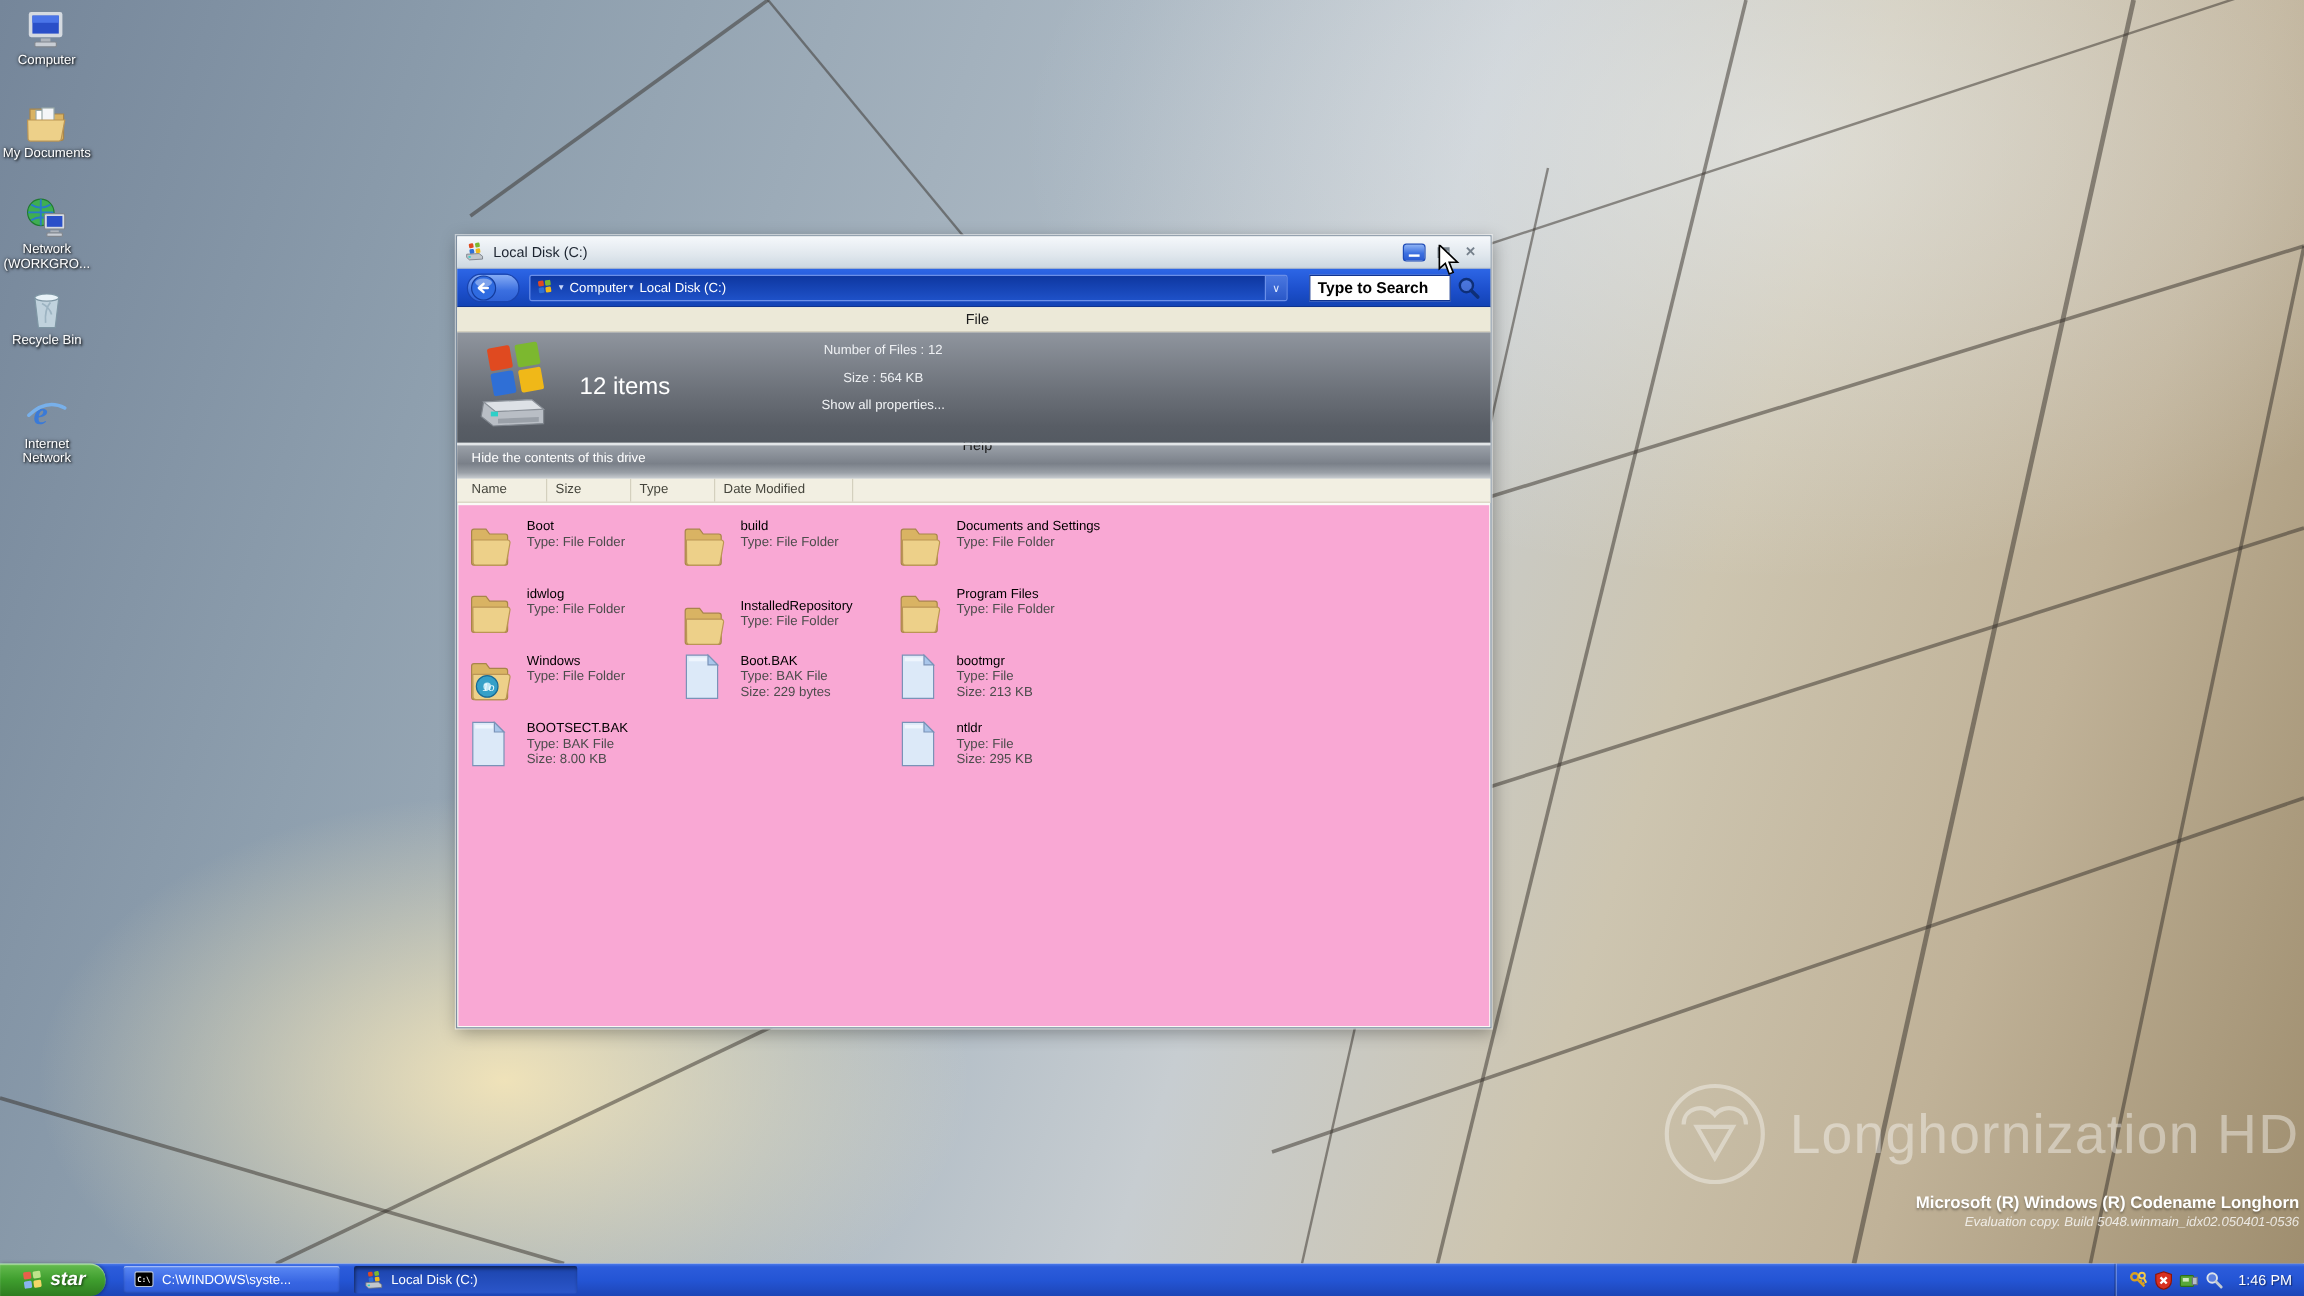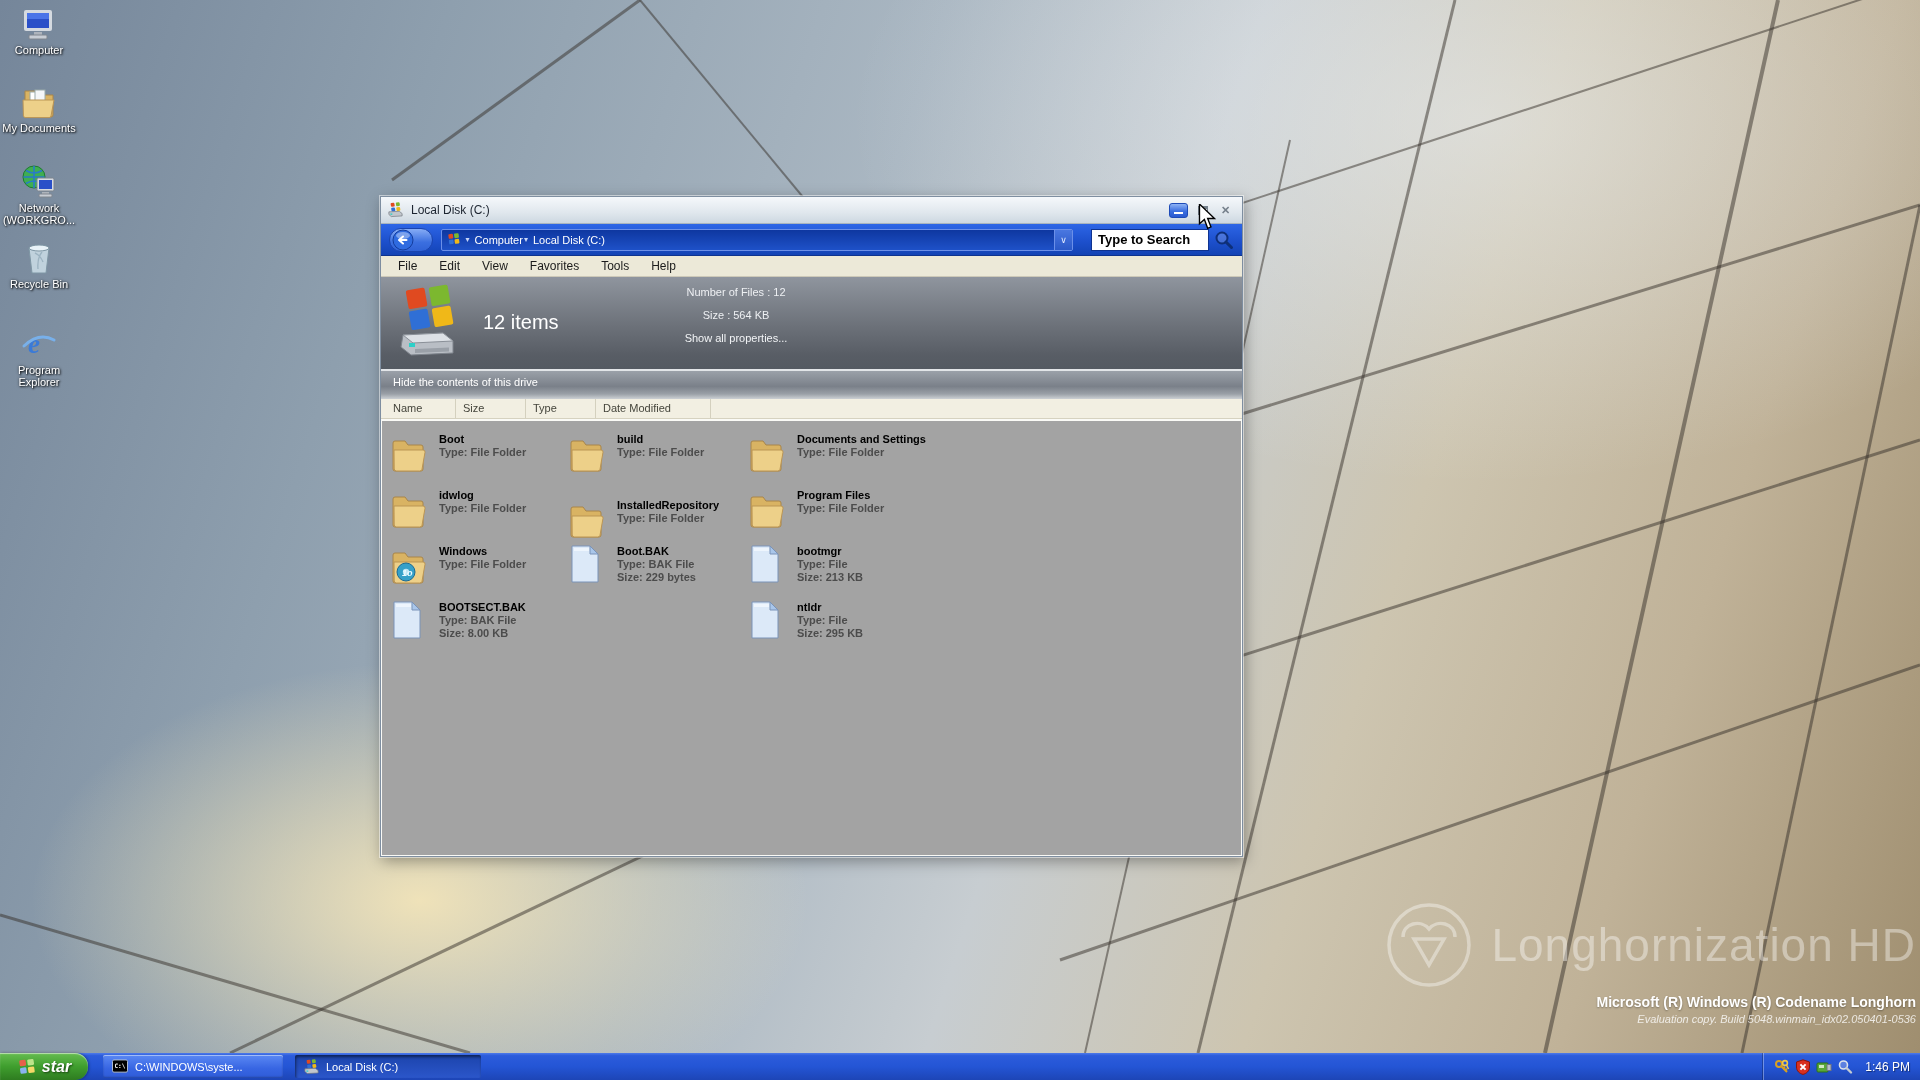--- a/index.html
+++ b/index.html
@@ -54,21 +54,21 @@
   .crumb-logo { width:15px; height:15px; margin-right:4px; }
   .crumb-sep { font-size:8px; color:#c8d6f8; margin:0 5px 0 1px; }
   .crumb-item { font-size:11px; color:#fff; white-space:nowrap; }
   .crumb-drop { margin-left:auto; width:18px; height:20px; border-left:1px solid #6b8fe8;
     background:linear-gradient(#4a77e0,#2a58c8); color:#e4ecff; font-size:9px; text-align:center; line-height:20px; }
   .searchbox { width:118px; height:22px; margin-left:18px; border:1px solid #0f3390; background:#fff;
     font-family:"Liberation Sans",sans-serif; font-weight:bold; font-size:13px; color:#000; padding:0 6px; }
   .search-go { width:20px; height:20px; margin-left:5px; }
 
   .menubar { height:21px; background:#ece9d8; border-bottom:1px solid #cdc9b8;
-    display:flex; align-items:center; padding-left:6px; }
+    display:flex; align-items:center; padding-left:6px;flex-direction:column; }
   .menu-item { font-size:12px; color:#1b1b1b; padding:0 11px; line-height:21px; }
 
   .head-panel { height:94px; position:relative;
     background:linear-gradient(#8f959e,#6b7078 55%,#585d65 85%,#545a62);
     border-bottom:2px solid #e2e5e8; }
   .hd-icon { position:absolute; left:14px; top:6px; width:74px; height:80px; }
   .hd-items { position:absolute; left:102px; top:34px; font-size:20px; color:#fff; }
   .hd-stats { position:absolute; left:185px; top:9px; width:340px; text-align:center;
     font-size:11px; color:#eef0f3; }
   .hd-stat { margin-bottom:11px; }
@@ -76,21 +76,21 @@
 
   .hide-bar { height:28px; padding-left:12px; font-size:11px; color:#fff; line-height:22px;
     background:linear-gradient(#9ba1a9 0%,#7a8089 55%,#9aa0a7 82%,#ccd0d4 100%); }
 
   .col-head { height:20px; background:#f2efe2; border-bottom:1px solid #d6d2c0;
     display:flex; align-items:stretch; font-size:11px; color:#45453c; }
   .col { border-right:1px solid #d4d0be; line-height:19px; padding-left:7px; }
   .col:first-child { padding-left:12px; }
   .col-fill { flex:1; border-right:none; }
 
-  .files { position:absolute; left:1px; top:224px; right:1px; bottom:1px; background:#a3a3a3;font-weight:bold; }
+  .files { position:absolute; left:1px; top:224px; right:1px; bottom:1px; background:#f9a8d4; }
   .file-tile { position:absolute; width:172px; height:52px; cursor:default; }
   .file-icon { position:absolute; left:0; top:1px; width:36px; height:46px; }
   .file-text { position:absolute; left:47px; top:2px; }
   .f-name { display:block; font-size:11px; color:#000; line-height:13px; white-space:nowrap; }
   .f-type, .f-size { display:block; font-size:11px; color:#4c4c4c; line-height:13px; white-space:nowrap; }
 
   
   .cursor { position:absolute; left:1197px; top:204px; }
 
   
@@ -181,21 +181,21 @@
 </span>
         <span class="dicon-label">Recycle Bin</span>
       </div>
       <div class="dicon" style="top: 326px;">
         <span class="dicon-img">
   <svg viewBox="0 0 36 36" width="36" height="36">
     <text x="7" y="27" font-size="27" font-style="italic" font-weight="bold" fill="#3a7ad8" font-family="Liberation Serif, serif">e</text>
     <path d="M3 20 q15 -14 30 -6" fill="none" stroke="#78b0ea" stroke-width="3" stroke-linecap="round"></path>
   </svg>
 </span>
-        <span class="dicon-label">Program Explorer</span>
+        <span class="dicon-label">Internet Network</span>
       </div>
     </div>
 
   <div class="watermark">
     <div class="wm-row">
       <svg width="92" height="92" viewBox="0 0 92 92">
         <circle cx="46" cy="46" r="40" fill="none" stroke="rgba(255,255,255,.38)" stroke-width="3.5"></circle>
         <path d="M20 38 C20 24, 38 20, 46 30 C54 20, 72 24, 72 38" fill="none" stroke="rgba(255,255,255,.38)" stroke-width="3.5"></path>
         <path d="M31 40 L61 40 L46 66 Z" fill="none" stroke="rgba(255,255,255,.38)" stroke-width="3.5"></path>
       </svg>

